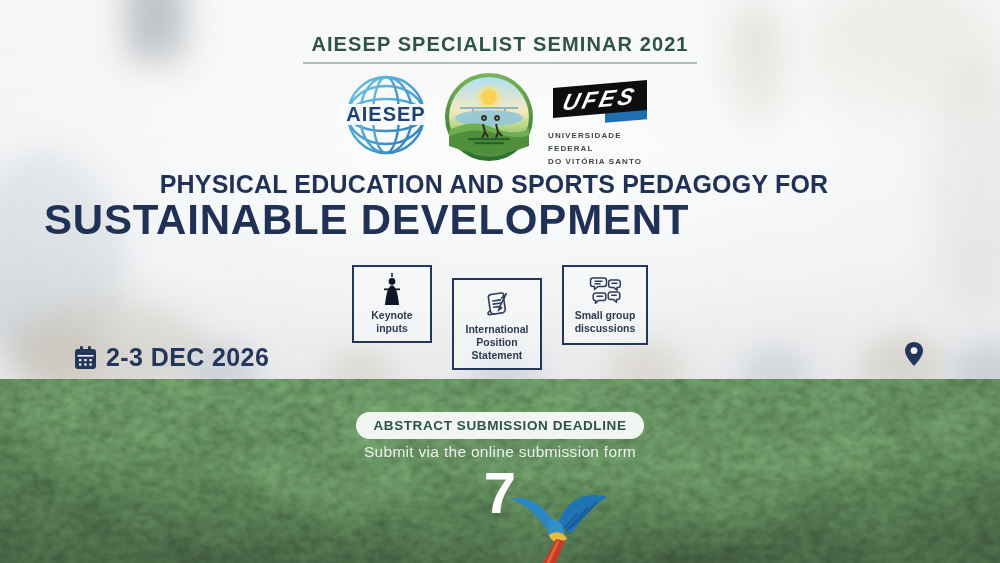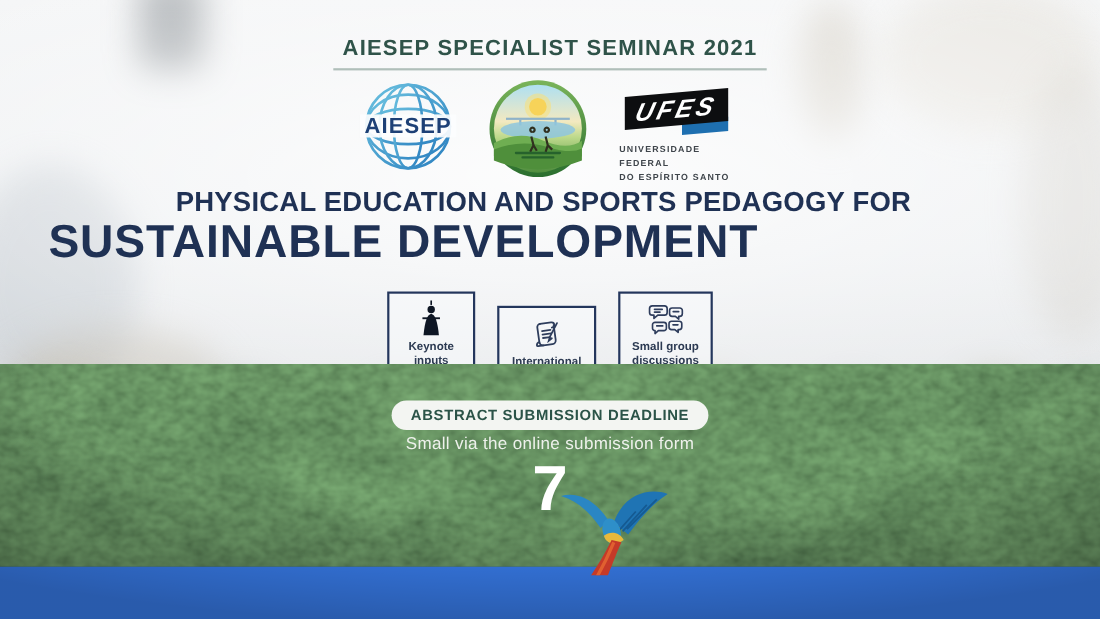--- a/index.html
+++ b/index.html
@@ -28,21 +28,21 @@
   .wash{position:absolute;inset:0;
         background:radial-gradient(ellipse 72% 62% at 50% 42%,rgba(255,255,255,.82) 0%,rgba(255,255,255,.25) 68%,rgba(236,238,240,0) 100%);}
 
   
   .seminar-heading{position:absolute;top:33px;left:0;width:1000px;text-align:center;
         font-size:20px;font-weight:800;letter-spacing:1.1px;color:#2f5349;}
   .heading-rule{position:absolute;top:62px;left:303px;width:394px;height:1.5px;background:#9db0aa;opacity:.8;}
 
   
   .logos{position:absolute;top:72px;left:0;width:1000px;display:flex;justify-content:center;
-         align-items:flex-start;gap:29px;}
+         align-items:flex-start;gap:14px;}
   .logo{display:flex;flex-direction:column;align-items:center;}
   .ufes-logo{margin-top:10px;width:110px;}
   .ufes-mark{position:relative;width:100px;height:44px;}
   .ufes-blue{position:absolute;left:52px;top:26px;width:42px;height:13px;background:#1e6fb0;transform:skewY(-5deg);}
   .ufes-black{position:absolute;left:0;top:2px;width:94px;height:30px;background:#0d0e10;
         transform:skewY(-5deg);display:flex;align-items:center;justify-content:center;}
   .ufes-acronym{color:#fff;font-style:italic;font-weight:800;font-size:23px;letter-spacing:3px;
         transform:skewX(-14deg);}
   .ufes-lines{margin-top:4px;font-size:8px;letter-spacing:1.1px;color:#3f454b;font-weight:600;line-height:1.6;}
 
@@ -63,21 +63,21 @@
   .f2{width:90px;height:92px;margin-top:13px;}
   .f3{width:86px;height:80px;}
 
   
   .meta-row{position:absolute;display:flex;align-items:center;gap:9px;color:#24365c;
         font-weight:700;font-size:25px;letter-spacing:.4px;}
   .date-row{left:74px;top:343px;}
   .loc-row{right:76px;top:341px;}
 
   
-  .green{position:absolute;left:0;bottom:0;width:1000px;height:232px;overflow:hidden;background:#3b82f6;}
+  .green{position:absolute;left:0;bottom:0;width:1000px;height:184px;overflow:hidden;background:#0f766e;}
   .foliage{position:absolute;left:0;top:0;}
   .vignette{position:absolute;inset:0;
         background:radial-gradient(ellipse 85% 95% at 50% 8%,rgba(0,0,0,0) 50%,rgba(0,0,0,.30) 100%);}
   .badge-row{position:absolute;top:33px;left:0;width:1000px;display:flex;justify-content:center;z-index:2;}
   .badge{background:#f3f5f2;color:#2b5348;font-weight:800;font-size:13.5px;letter-spacing:.6px;
         padding:6px 17px;border-radius:15px;}
   .note{position:absolute;top:64px;left:0;width:1000px;text-align:center;color:#eef1ec;
         font-size:15.5px;letter-spacing:.3px;z-index:2;}
   .bigdate{position:absolute;top:88px;left:0;width:1000px;display:flex;justify-content:center;
         align-items:flex-start;gap:9px;color:#fff;z-index:2;}
@@ -170,21 +170,21 @@
 
     <div class="logo ufes-logo">
       <div class="ufes-mark">
         <div class="ufes-blue"></div>
         <div class="ufes-black">
           <span class="ufes-acronym">UFES</span>
         </div>
       </div>
       <div class="ufes-lines">
         <div>UNIVERSIDADE FEDERAL</div>
-        <div>DO ESPÍRITO SANTO</div>
+        <div>DO VITÓRIA SANTO</div>
       </div>
     </div>
   </div>
 
   <div class="title-line1">PHYSICAL EDUCATION AND SPORTS PEDAGOGY FOR</div>
   <div class="title-line2">SUSTAINABLE DEVELOPMENT</div>
 
   <div class="features">
 
     <div class="feature f1">
@@ -279,20 +279,20 @@
         <ellipse cx="58" cy="40" rx="8" ry="12" fill="#2e8fc9" transform="rotate(-18 58 40)"></ellipse>
         <path d="M51 44 C57 39 66 41 69 48 C62 53 53 52 51 44 Z" fill="#e8b93c"></path>
         <path d="M58 48 C52 60 45 72 38 82 L53 84 C59 70 63 58 67 50 Z" fill="#c53a28"></path>
         <path d="M60 50 C55 62 50 72 45 81" stroke="#e06030" stroke-width="3" fill="none"></path>
       </svg>
     </div>
 
     <div class="badge-row">
       <span class="badge">ABSTRACT SUBMISSION DEADLINE</span>
     </div>
-    <div class="note">Small via the online submission form</div>
+    <div class="note">Submit via the online submission form</div>
 
     <div class="bigdate">
       <span class="day">7</span>
     </div>
   </div>
 
 </div>
 
 </body></html>

